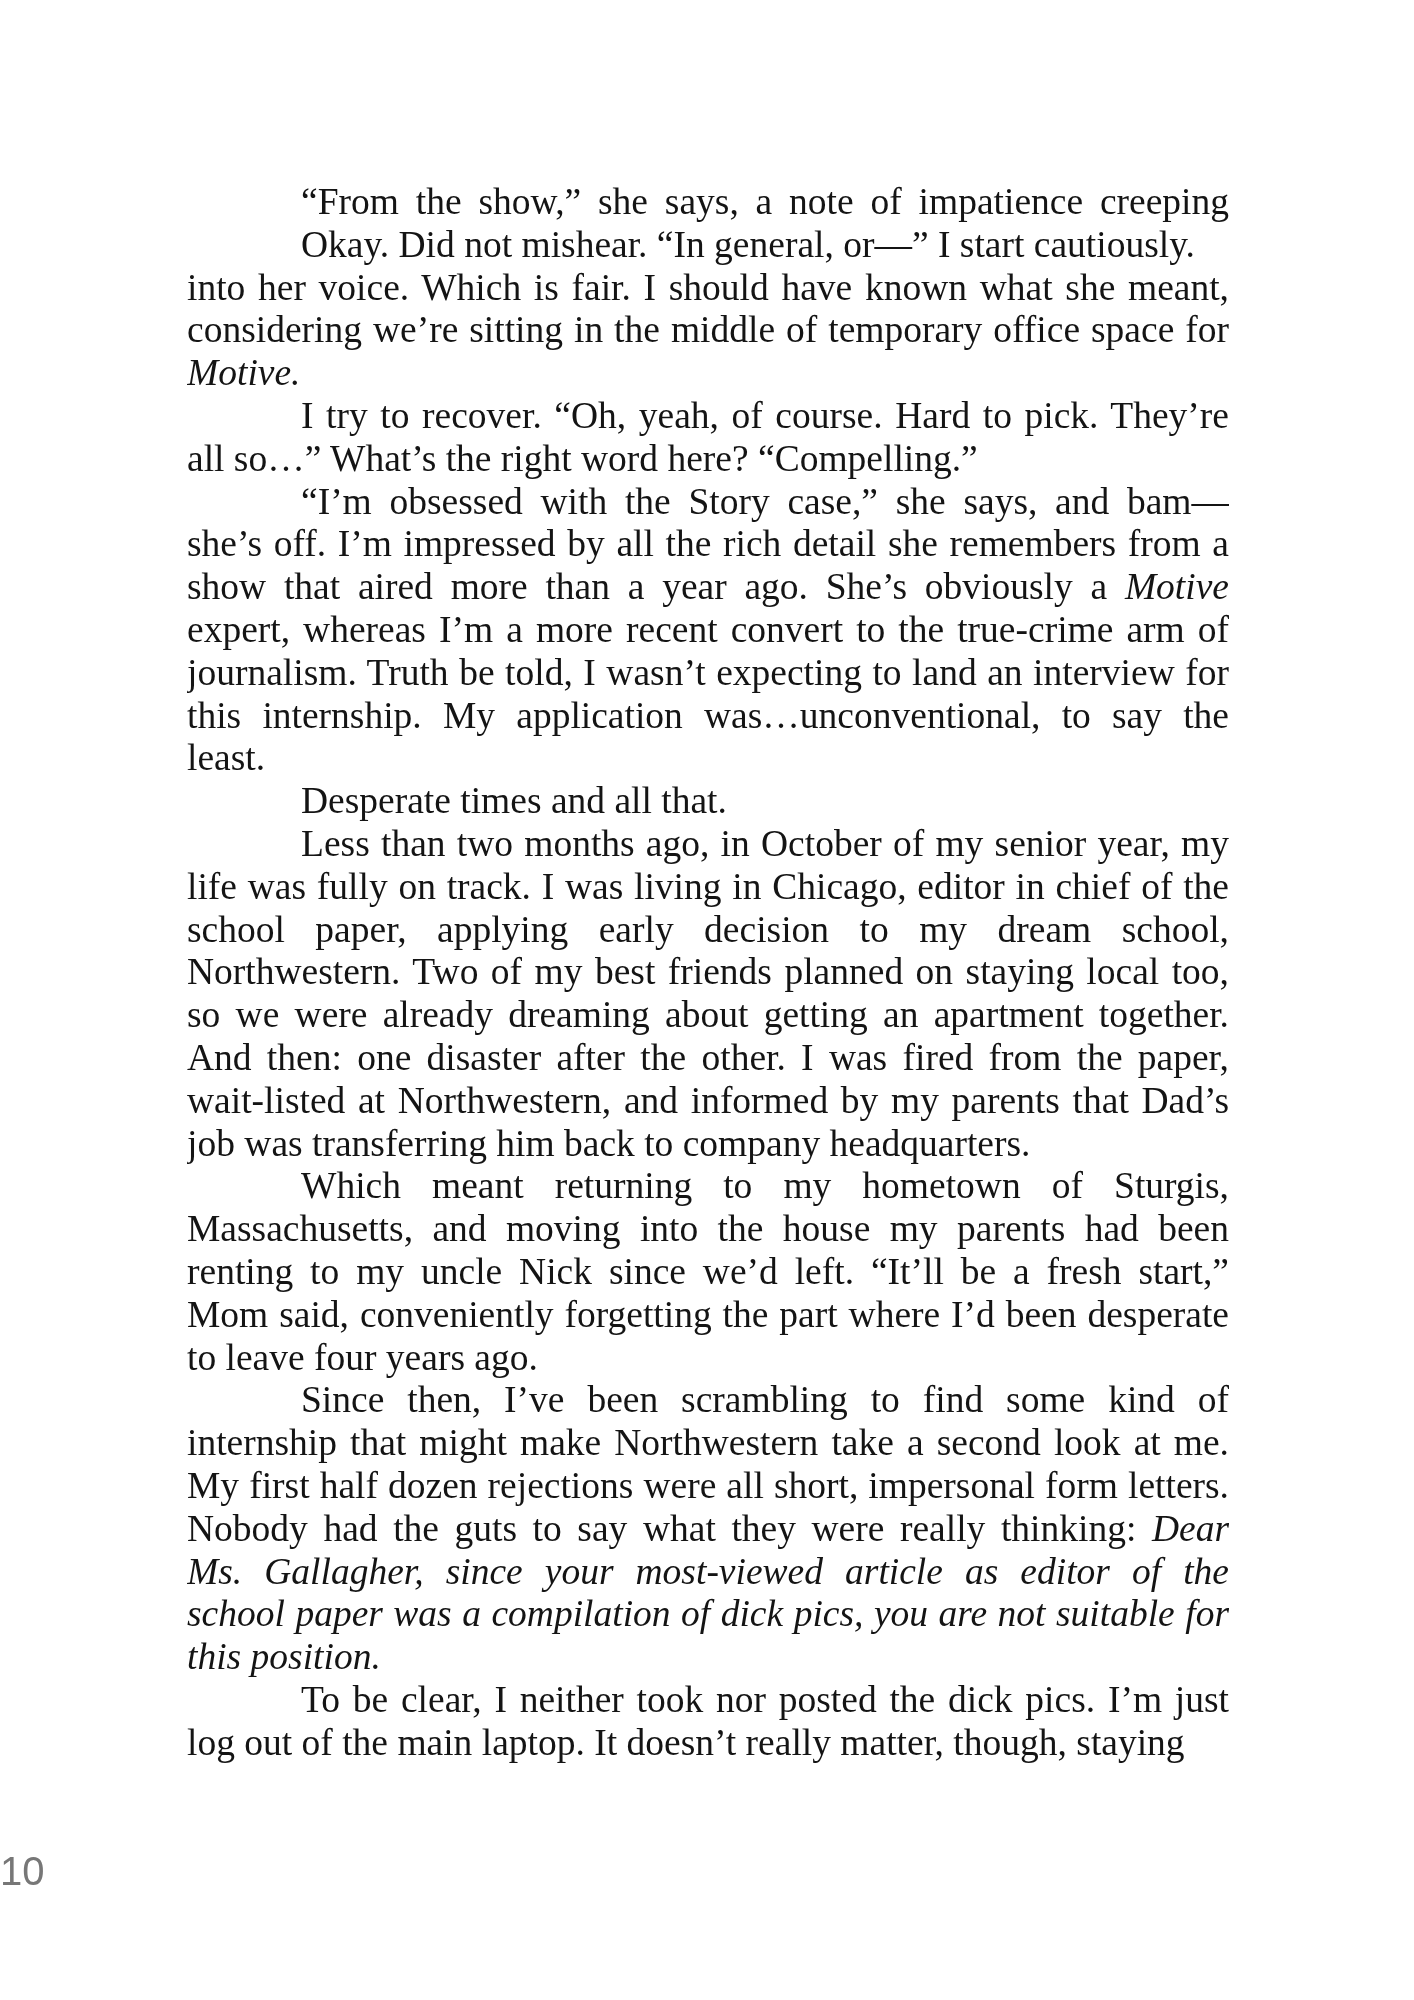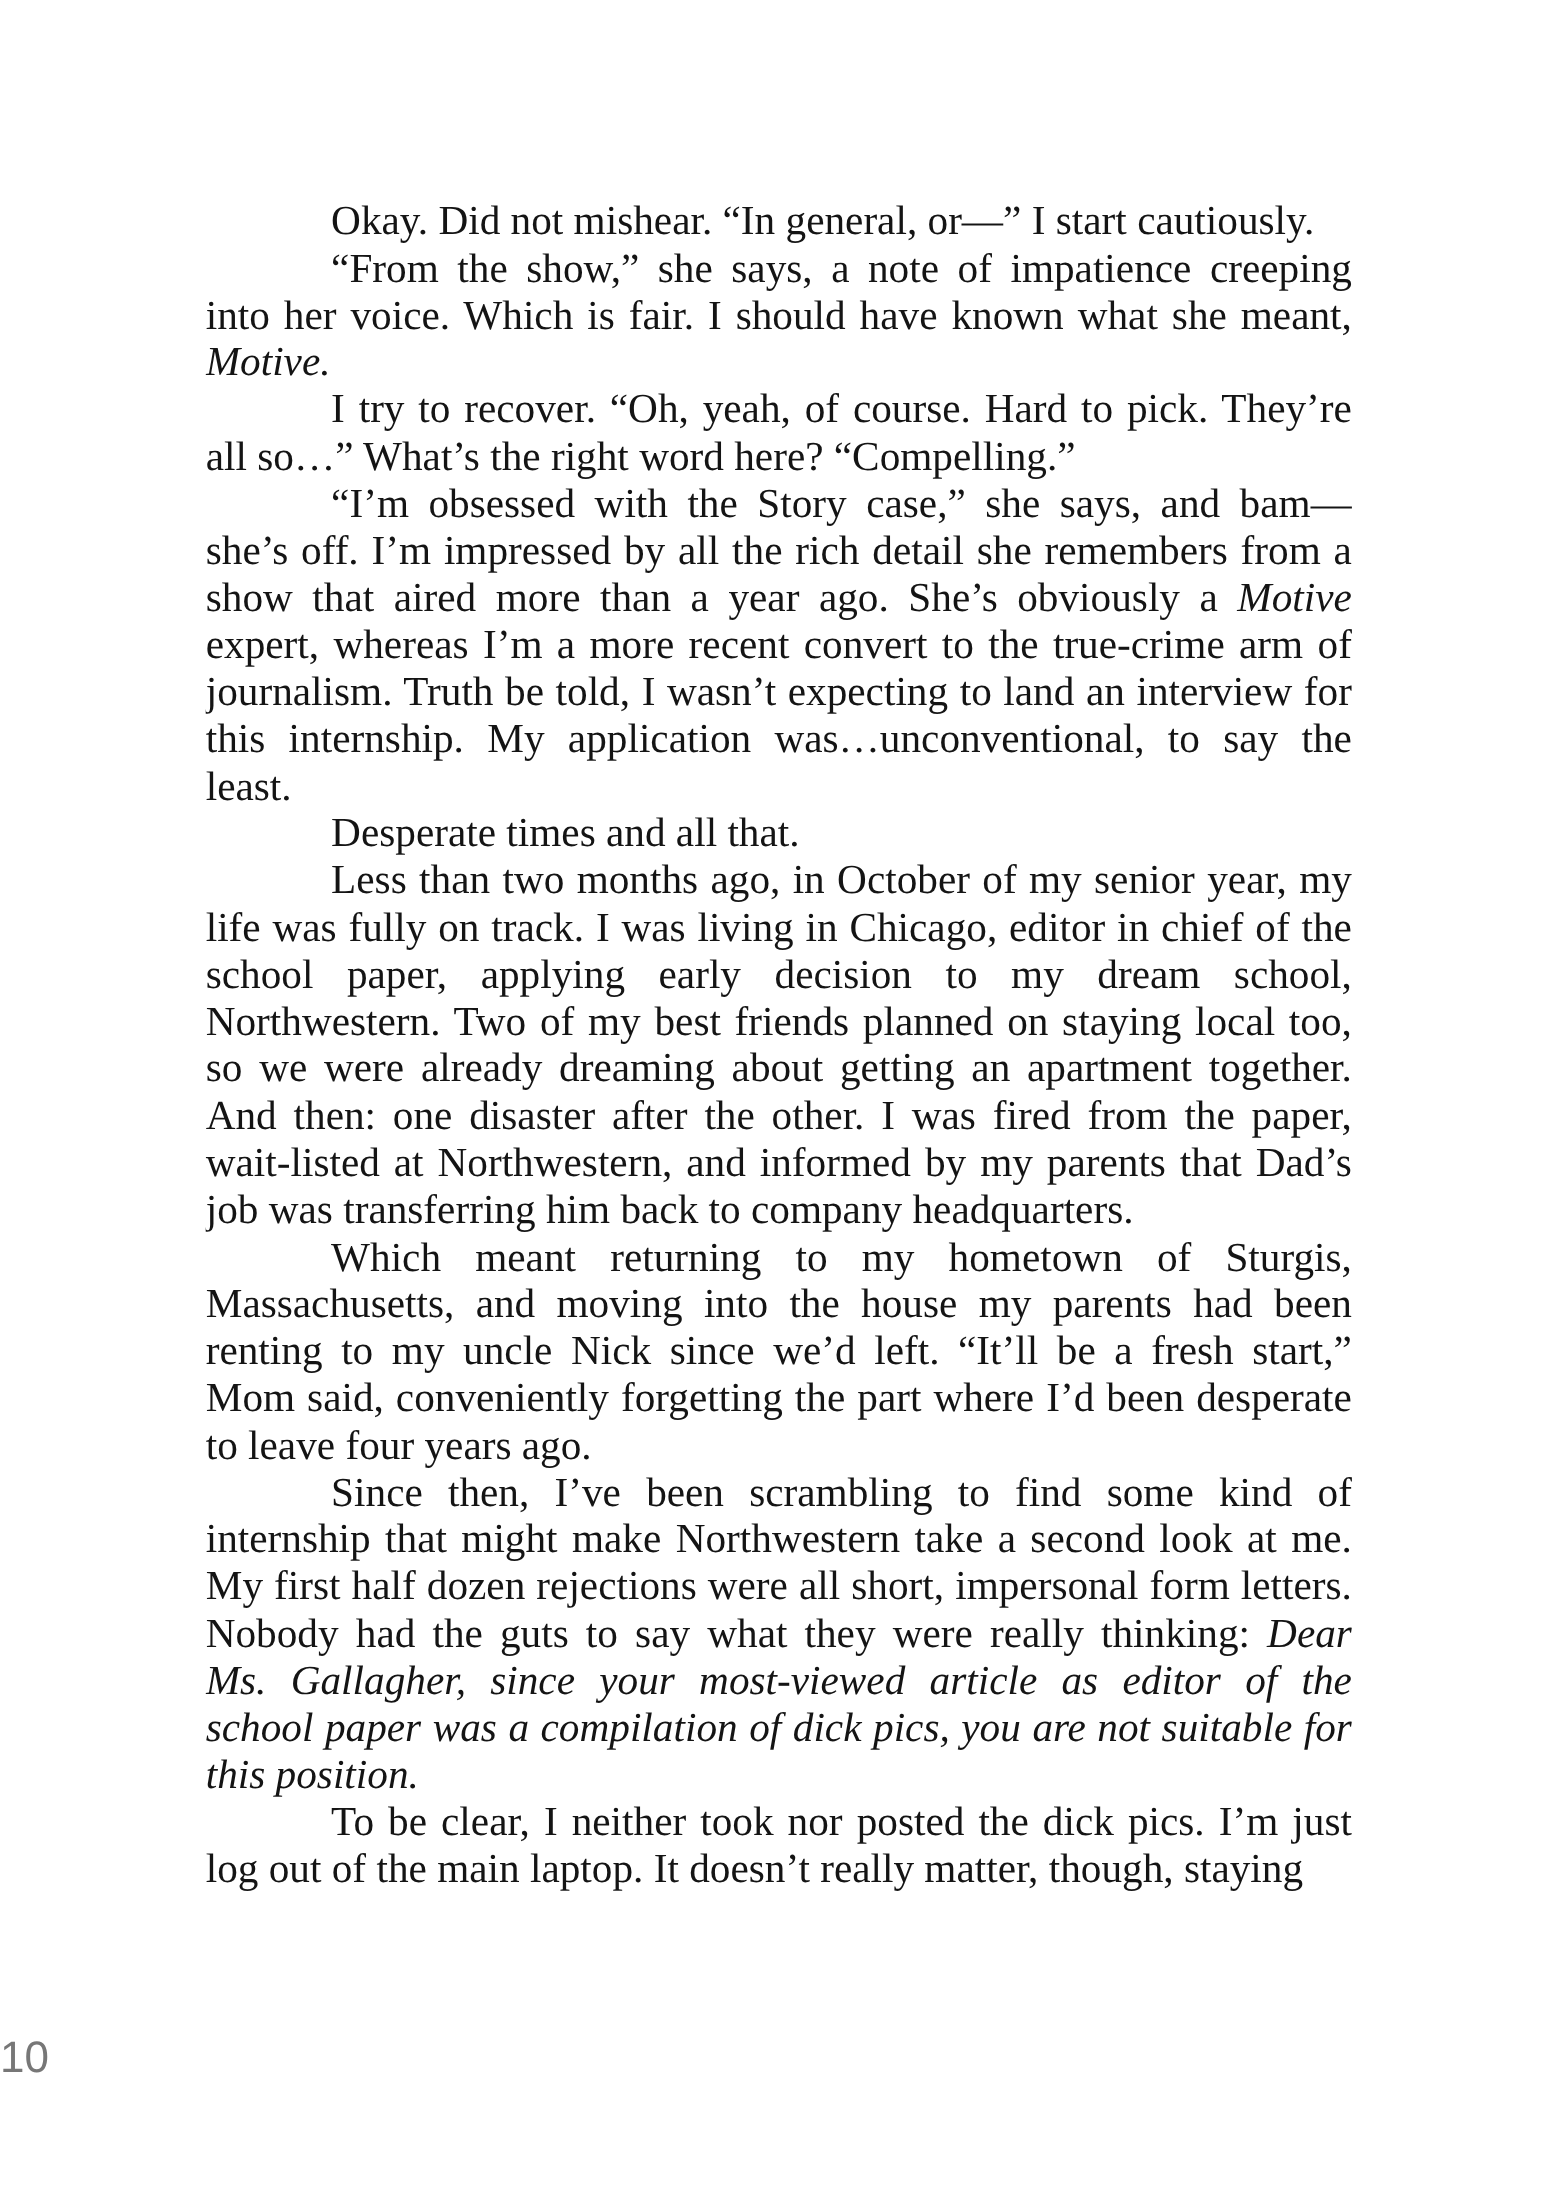--- a/index.html
+++ b/index.html
@@ -46,23 +46,24 @@
     font-size: 40px;
     line-height: 40px;
     color: #777777;
   }
 </style>
 </head>
 <body>
 
 <div class="page">
   <div class="text-block" id="text-block">
+      <div class="line para-start"><span>“From the show,” she says, a note of impatience creeping</span></div>
       <div class="line para-start para-end"><span>Okay. Did not mishear. “In general, or—” I start cautiously.</span></div>
-      <div class="line para-start"><span>“From the show,” she says, a note of impatience creeping</span></div>
       <div class="line"><span>into her voice. Which is fair. I should have known what she meant,</span></div>
+      <div class="line"><span>considering we’re sitting in the middle of temporary office space for</span></div>
       <div class="line para-end"><span class="it">Motive.</span></div>
       <div class="line para-start"><span>I try to recover. “Oh, yeah, of course. Hard to pick. They’re</span></div>
       <div class="line para-end"><span>all so…” What’s the right word here? “Compelling.”</span></div>
       <div class="line para-start"><span>“I’m obsessed with the Story case,” she says, and bam—</span></div>
       <div class="line"><span>she’s off. I’m impressed by all the rich detail she remembers from a</span></div>
       <div class="line"><span>show that aired more than a year ago. She’s obviously a </span><span class="it">Motive</span></div>
       <div class="line"><span>expert, whereas I’m a more recent convert to the true-crime arm of</span></div>
       <div class="line"><span>journalism. Truth be told, I wasn’t expecting to land an interview for</span></div>
       <div class="line"><span>this internship. My application was…unconventional, to say the</span></div>
       <div class="line para-end"><span>least.</span></div>

